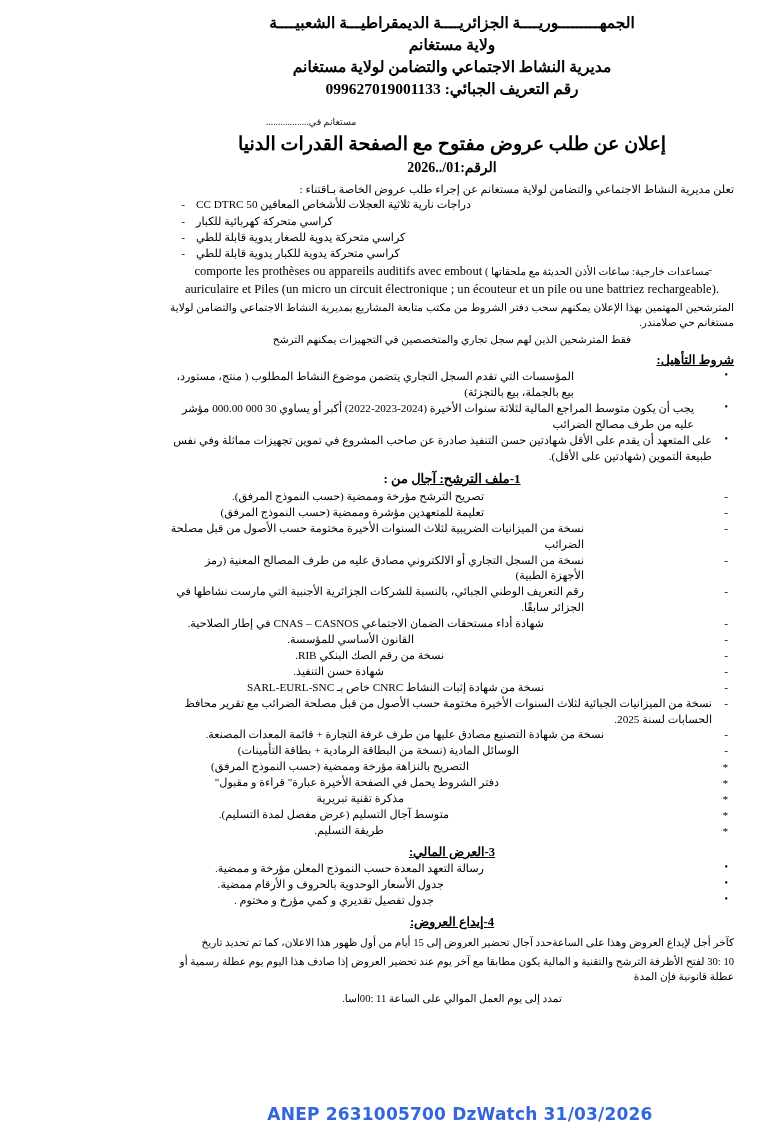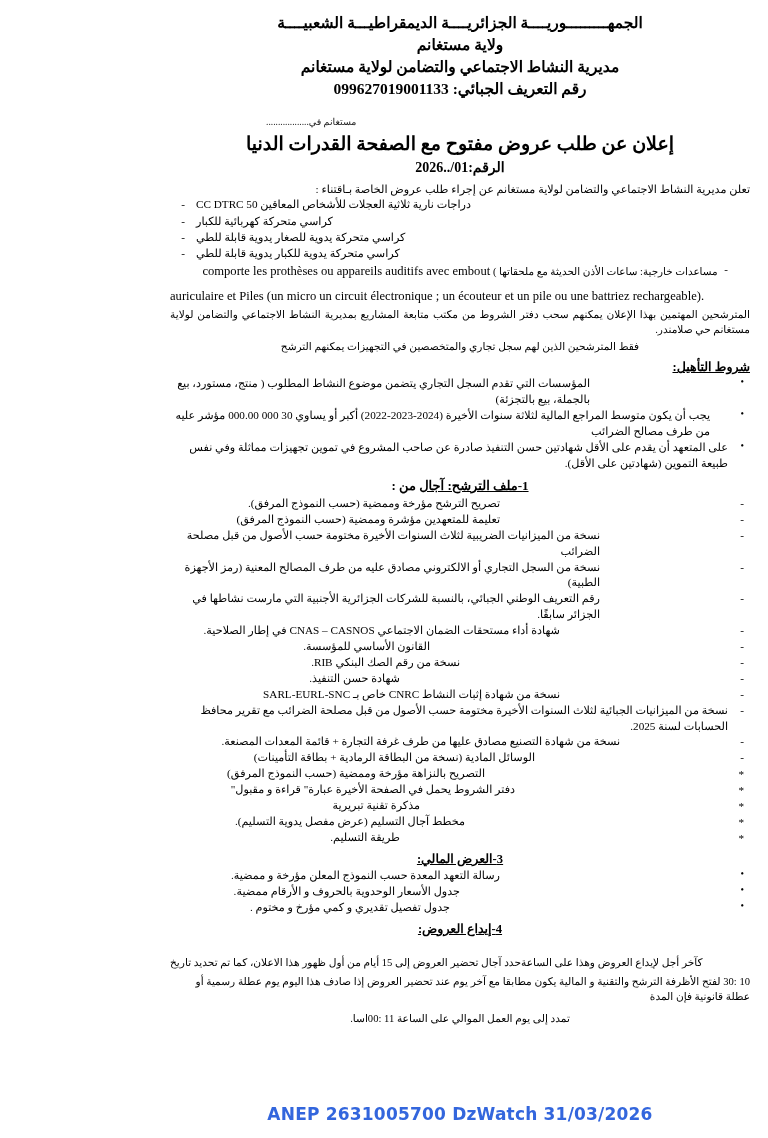--- a/index.html
+++ b/index.html
@@ -13,21 +13,21 @@
     height: 1138px;
     font-family: "Liberation Serif", "DejaVu Serif", serif;
     color: #000000;
     position: relative;
     overflow: hidden;
   }
   .page {
     width: 616px;
     height: 1138px;
     box-sizing: border-box;
-    padding: 12px 18px 0 18px;
+    padding: 12px 34px 0 18px;
     position: relative;
   }
 
   
   .header {
     text-align: center;
     font-weight: bold;
     line-height: 1.42;
   }
   .header .h-line {
@@ -124,21 +124,22 @@
 
   .equip-1 { padding-right: 125px; }
   .equip-2 { padding-right: 290px; }
   .equip-3 { padding-right: 215px; }
   .equip-4 { padding-right: 218px; }
 
   .french-block {
     font-size: 12.6px;
     line-height: 1.34;
     direction: ltr;
-    margin-top: 8px;
+    text-align: center;
+    margin-top: 1px;
     font-family: "Liberation Serif", "DejaVu Serif", serif;
   }
   .french-block .fl2 { display:block; }
   .fr-bullet {
     position: absolute;
     right: 22px;
     font-size: 11px;
   }
   .fr-wrap { position: relative; }
   .fr-ar {
@@ -274,33 +275,33 @@
     <li style="padding-right:190px;"><span>نسخة من شهادة إثبات النشاط CNRC خاص بـ SARL-EURL-SNC</span></li>
     <li style="padding-right:22px;"><span>نسخة من الميزانيات الجبائية لثلاث السنوات الأخيرة مختومة حسب الأصول من قبل مصلحة الضرائب مع تقرير محافظ الحسابات لسنة 2025.</span></li>
     <li style="padding-right:130px;"><span>نسخة من شهادة التصنيع مصادق عليها من طرف غرفة التجارة + قائمة المعدات المصنعة.</span></li>
     <li style="padding-right:215px;"><span>الوسائل المادية (نسخة من البطاقة الرمادية + بطاقة التأمينات)</span></li>
   </ul>
 
   <ul class="starlist clist">
     <li style="padding-right:265px;"><span>التصريح بالنزاهة مؤرخة وممضية (حسب النموذج المرفق)</span></li>
     <li style="padding-right:235px;"><span>دفتر الشروط يحمل في الصفحة الأخيرة عبارة" قراءة و مقبول"</span></li>
     <li style="padding-right:330px;"><span>مذكرة تقنية تبريرية</span></li>
-    <li style="padding-right:285px;"><span>مخطط آجال التسليم (عرض مفصل يدوية التسليم).</span></li>
+    <li style="padding-right:285px;"><span>متوسط آجال التسليم (عرض مفصل لمدة التسليم).</span></li>
     <li style="padding-right:350px;"><span>طريقة التسليم.</span></li>
   </ul>
 
   <div class="sect-head centered">3-العرض المالي:</div>
   <ul class="dotlist clist">
     <li style="padding-right:250px;"><span>رسالة التعهد المعدة حسب النموذج المعلن مؤرخة و ممضية.</span></li>
     <li style="padding-right:290px;"><span>جدول الأسعار الوحدوية بالحروف و الأرقام ممضية.</span></li>
     <li style="padding-right:300px;"><span>جدول تفصيل تقديري و كمي مؤرخ و مختوم .</span></li>
   </ul>
 
   <div class="sect-head centered">4-إيداع العروض:</div>
-  <div style="display:flex; flex-direction:row-reverse; justify-content:flex-start; font-size:10.6px; margin-top:18px; line-height:1.5;">
+  <div style="display:flex; flex-direction:row-reverse; justify-content:flex-end; font-size:10.6px; margin-top:5px; line-height:1.5;">
     <span>حدد آجال تحضير العروض إلى 15 أيام من أول ظهور هذا الاعلان، كما تم تحديد تاريخ</span>
     <span>كآخر أجل لإيداع العروض وهذا على الساعة</span>
   </div>
   <div class="para" style="text-align:right; font-size:10.6px; margin-top:4px;">10 :30 لفتح الأظرفة الترشح والتقنية  و المالية يكون مطابقا مع آخر يوم عند تحضير العروض إذا صادف هذا اليوم يوم عطلة رسمية أو عطلة قانونية فإن المدة</div>
   <div class="para" style="text-align:center; font-size:10.6px; margin-top:6px;">تمدد إلى يوم العمل الموالي على الساعة 11 :00اسا.</div>
 
   <div class="foot" style="color: rgb(51, 102, 221);">ANEP 2631005700 DzWatch 31/03/2026</div>
 
 </div>
 

